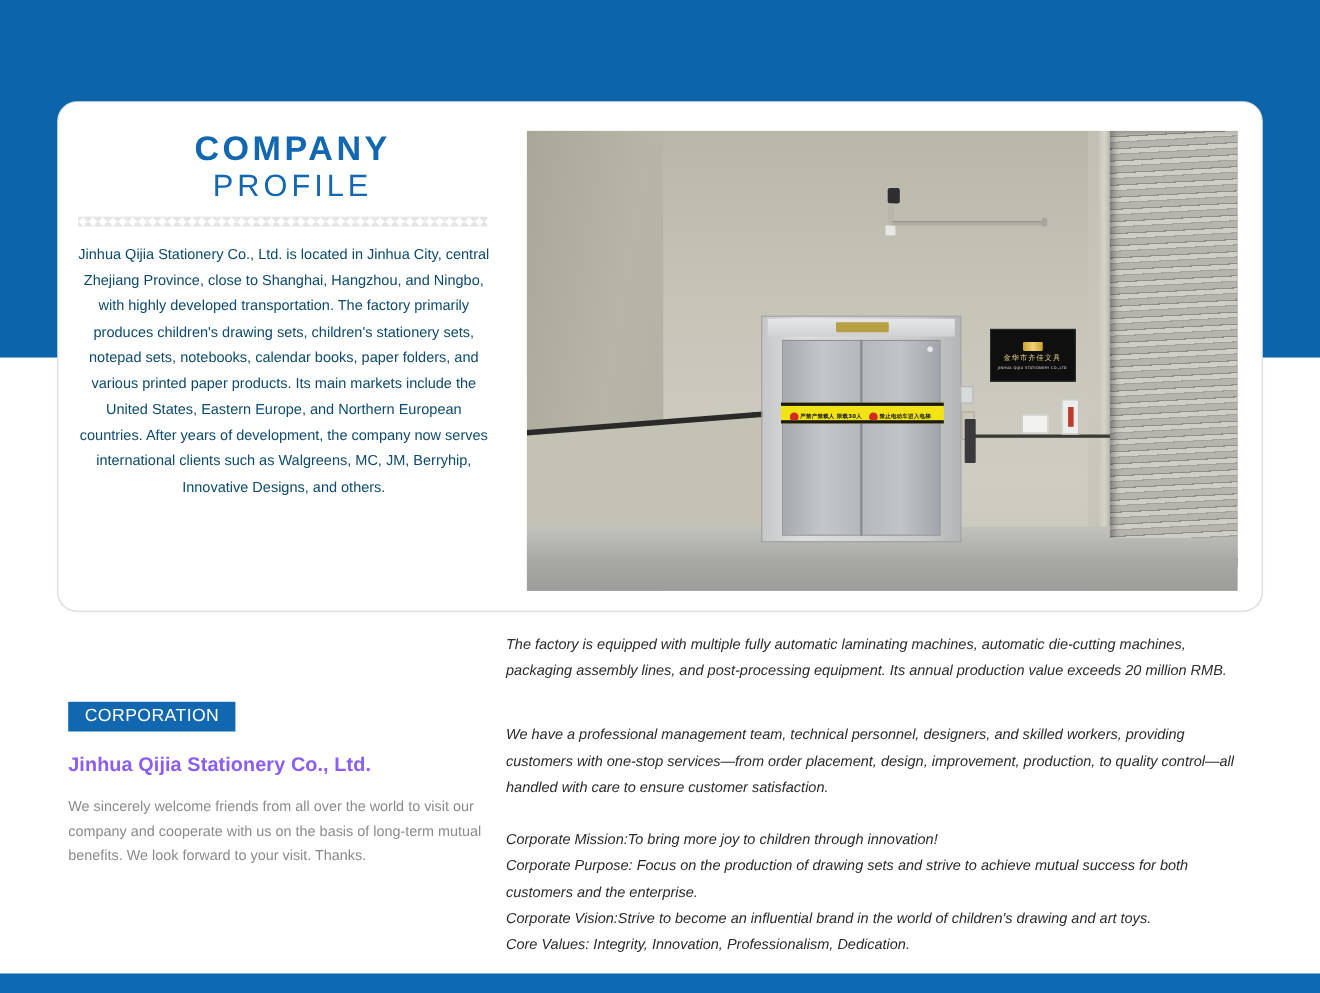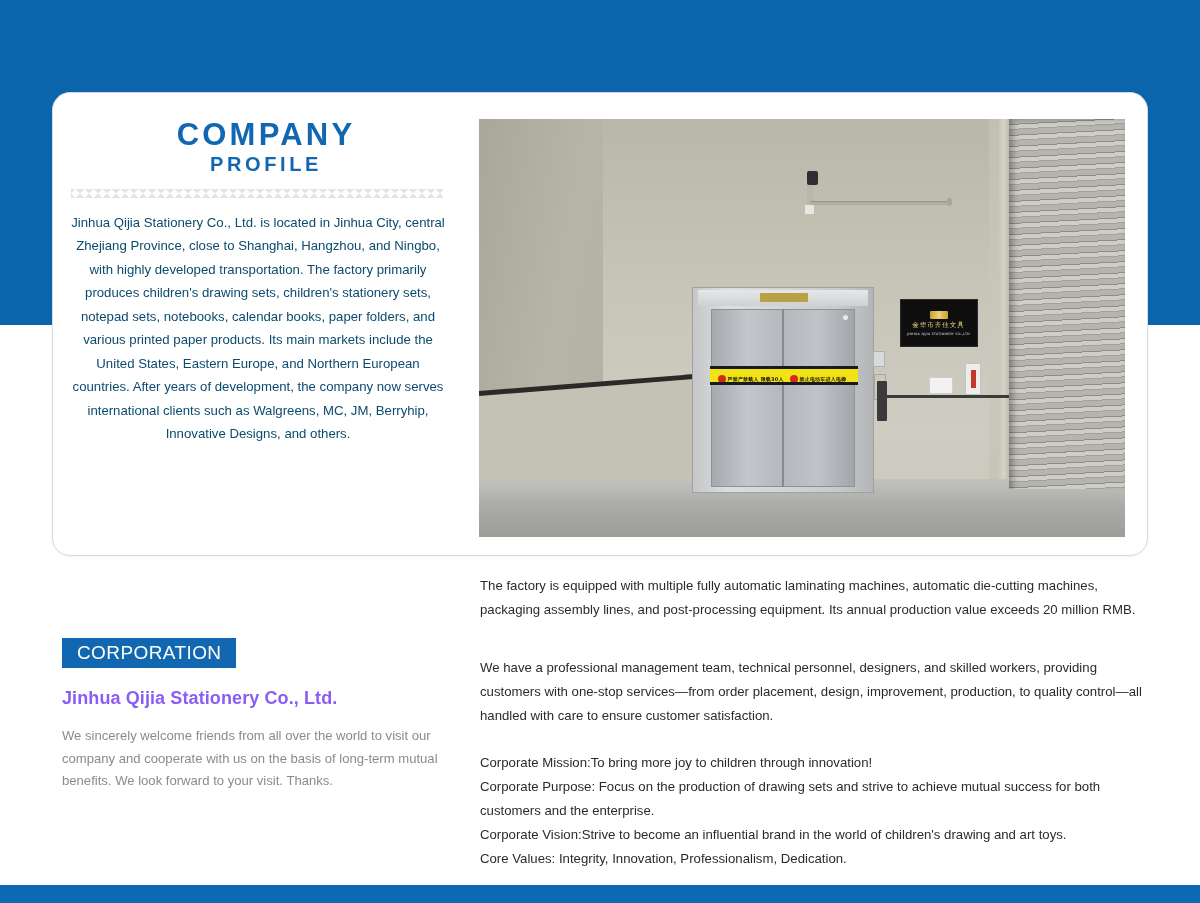--- a/index.html
+++ b/index.html
@@ -49,22 +49,22 @@
   h1.title-company{
     margin:0;
     font-size:31px;
     font-weight:bold;
     letter-spacing:3.2px;
     color:#1268b0;
     line-height:1.02;
   }
   h2.title-profile{
     margin:3px 0 0 0;
-    font-size:20px;
-    font-weight:bold;
+    font-size:28px;
+    font-weight:normal;
     letter-spacing:3.6px;
     color:#1268b0;
     line-height:1.05;
   }
   .zigzag{
     margin-top:14px;
     width:372px;height:9px;
     background-image:
       linear-gradient(135deg,#e3e4e6 25%, transparent 25%),
       linear-gradient(225deg,#e3e4e6 25%, transparent 25%),
@@ -295,41 +295,41 @@
   .lower{
     position:absolute;left:0;top:560px;width:1200px;height:325px;
   }
   .lower-left{
     position:absolute;left:62px;top:78px;width:390px;
   }
   .badge{
     display:inline-block;
     background:#1268b0;
     color:#ffffff;
-    font-size:19px;
+    font-size:16px;
     letter-spacing:0.4px;
     padding:5px 15px 6px 15px;
     line-height:1;
   }
   .company-name{
     margin:20px 0 0 0;
     font-size:18px;
     font-weight:bold;
     color:#8b5cf6;
     letter-spacing:0.1px;
   }
   .welcome-text{
     margin-top:16px;
     width:378px;
     font-size:13.1px;
     line-height:22.5px;
     color:#8b8b8b;
   }
   .lower-right{
-    position:absolute;left:480px;top:14px;width:668px;
+    position:absolute;left:460px;top:14px;width:668px;font-style:italic;
   }
   .lower-right p{
     margin:0;
     font-size:13.2px;
     line-height:24px;
     color:#2b2b2b;
   }
   .lower-right p.gap{margin-top:34px;}
   .mission-block{
     margin-top:23px;

